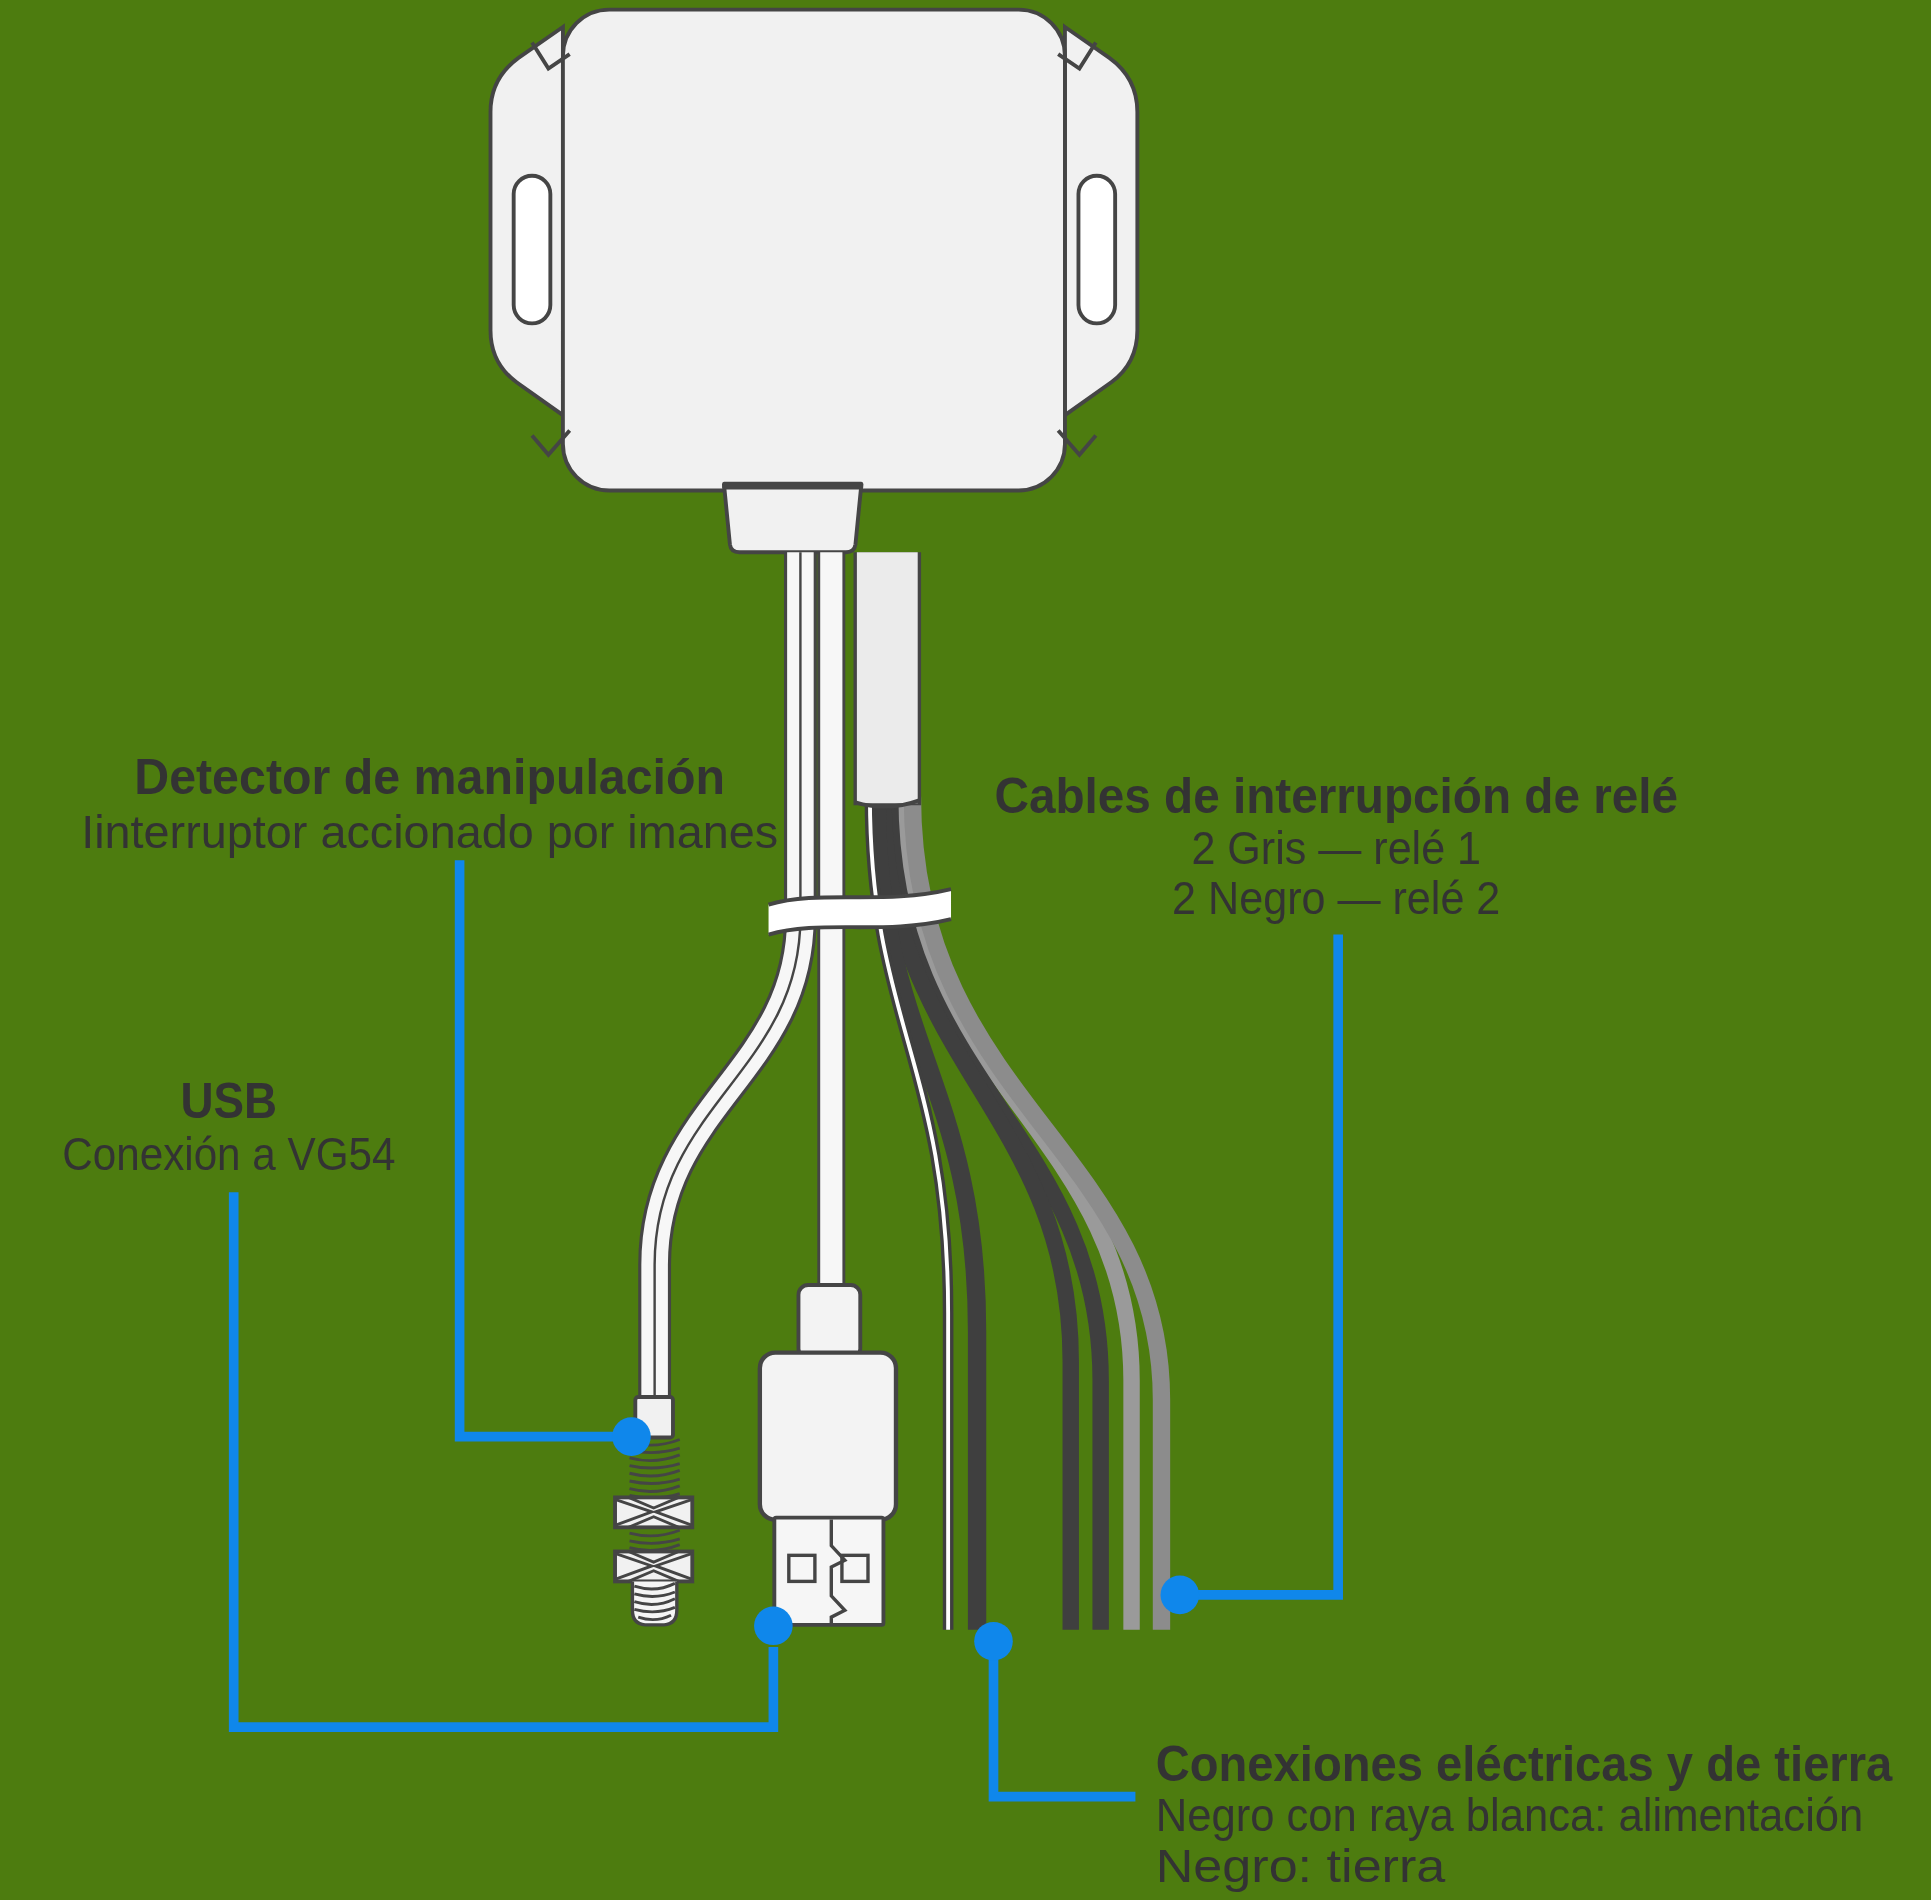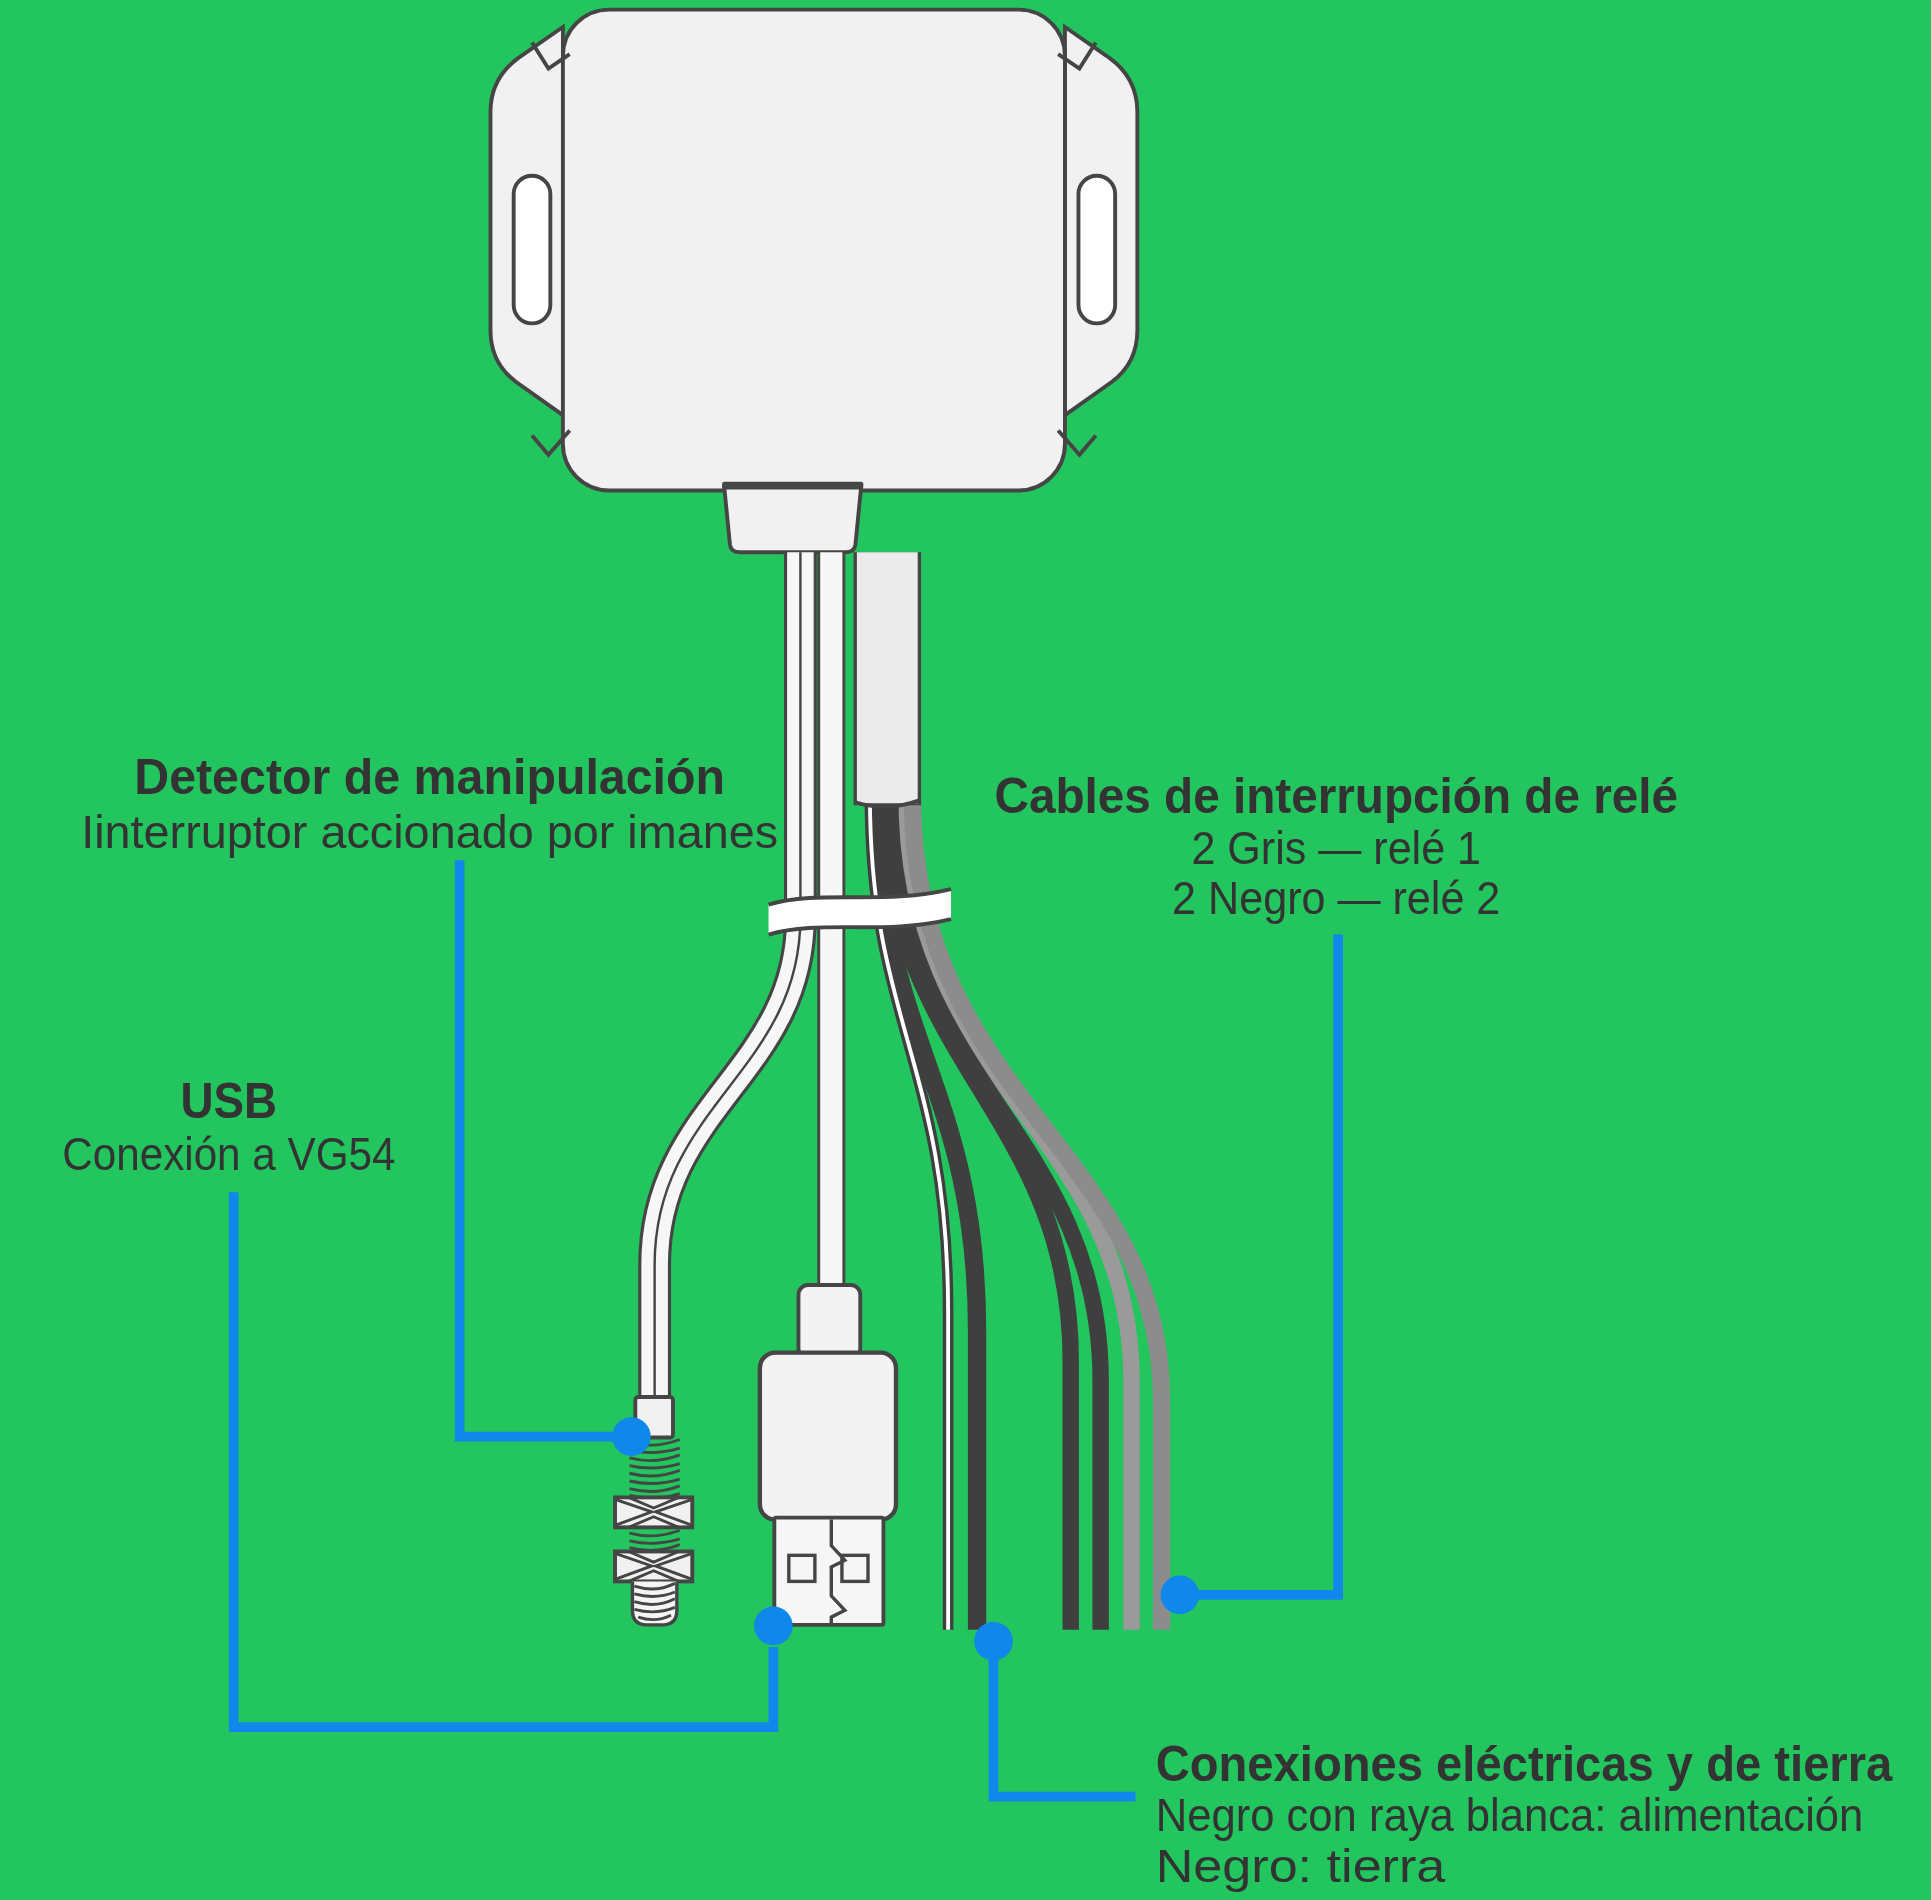--- a/index.html
+++ b/index.html
@@ -1,16 +1,16 @@
 <!DOCTYPE html>
 <html><head>
 <meta charset="utf-8">
 <style>
   html,body{margin:0;padding:0;background:#ffffff;}
-  .stage{position:relative;width:1931px;height:1900px;background:#22c55e;overflow:hidden;}
+  .stage{position:relative;width:1931px;height:1900px;background:#4d7c0f;overflow:hidden;}
   svg{display:block;}
   text{font-family:"Liberation Sans","DejaVu Sans",sans-serif;}
   .h{font-weight:bold;font-size:52px;}
   .s{font-weight:normal;font-size:48px;}
 </style>
 </head>
 <body>
 
 <div class="stage">
 <svg width="1931" height="1900" viewBox="0 0 2000 1968">

